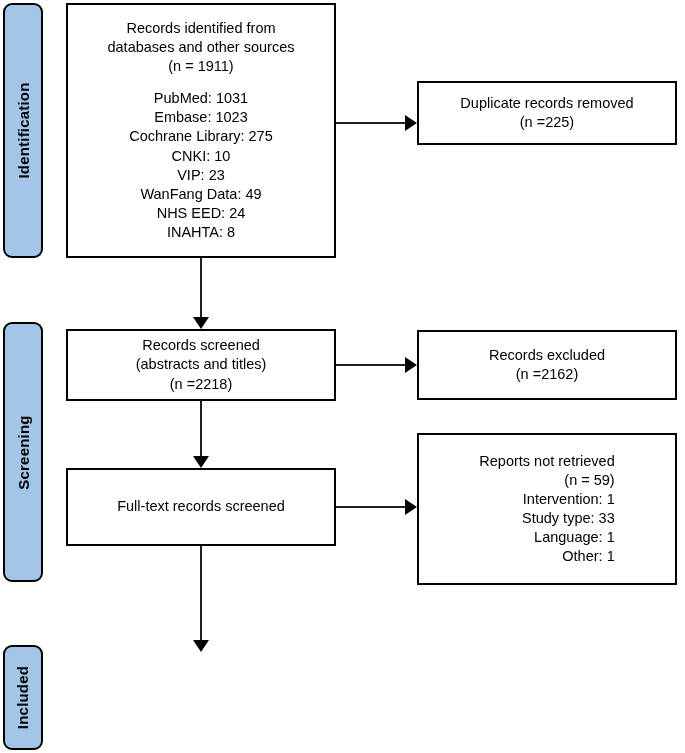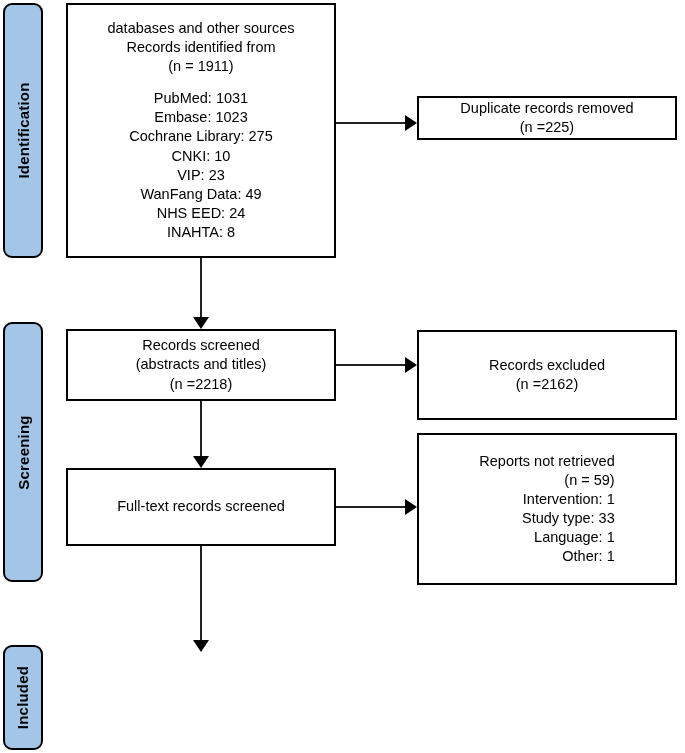--- a/index.html
+++ b/index.html
@@ -98,51 +98,51 @@
   <div class="stage" style="left:3px; top:322px; width:40px; height:260px;">
     <span class="stage-label">Screening</span>
   </div>
 
   <div class="stage" style="left:3px; top:645px; width:40px; height:105px;">
     <span class="stage-label">Included</span>
   </div>
 
   <div class="fbox" style="left:66px; top:3px; width:270px; height:255px;">
     <div class="inner">
+      <span class="line">Records identified from</span>
       <span class="line">databases and other sources</span>
-      <span class="line">Records identified from</span>
       <span class="line">(n = 1911)</span>
       <span class="spacer"></span>
       <span class="line">PubMed: 1031</span>
       <span class="line">Embase: 1023</span>
       <span class="line">Cochrane Library: 275</span>
       <span class="line">CNKI: 10</span>
       <span class="line">VIP: 23</span>
       <span class="line">WanFang Data: 49</span>
       <span class="line">NHS EED: 24</span>
       <span class="line">INAHTA: 8</span>
     </div>
   </div>
 
-  <div class="fbox" style="left:417px; top:96px; width:260px; height:44px;">
+  <div class="fbox" style="left:417px; top:81px; width:260px; height:64px;">
     <div class="inner">
       <span class="line">Duplicate records removed</span>
       <span class="line">(n =225)</span>
     </div>
   </div>
 
   <div class="fbox" style="left:66px; top:329px; width:270px; height:72px;">
     <div class="inner">
       <span class="line">Records screened</span>
       <span class="line">(abstracts and titles)</span>
       <span class="line">(n =2218)</span>
     </div>
   </div>
 
-  <div class="fbox" style="left:417px; top:330px; width:260px; height:90px;">
+  <div class="fbox" style="left:417px; top:330px; width:260px; height:70px;">
     <div class="inner">
       <span class="line">Records excluded</span>
       <span class="line">(n =2162)</span>
     </div>
   </div>
 
   <div class="fbox" style="left:66px; top:468px; width:270px; height:78px;">
     <div class="inner">
       <span class="line">Full-text records screened</span>
     </div>

